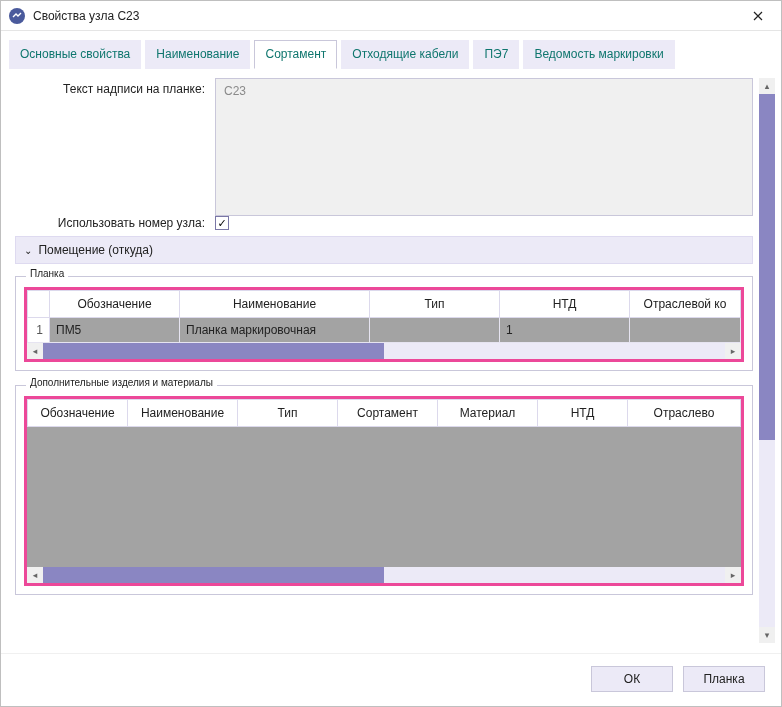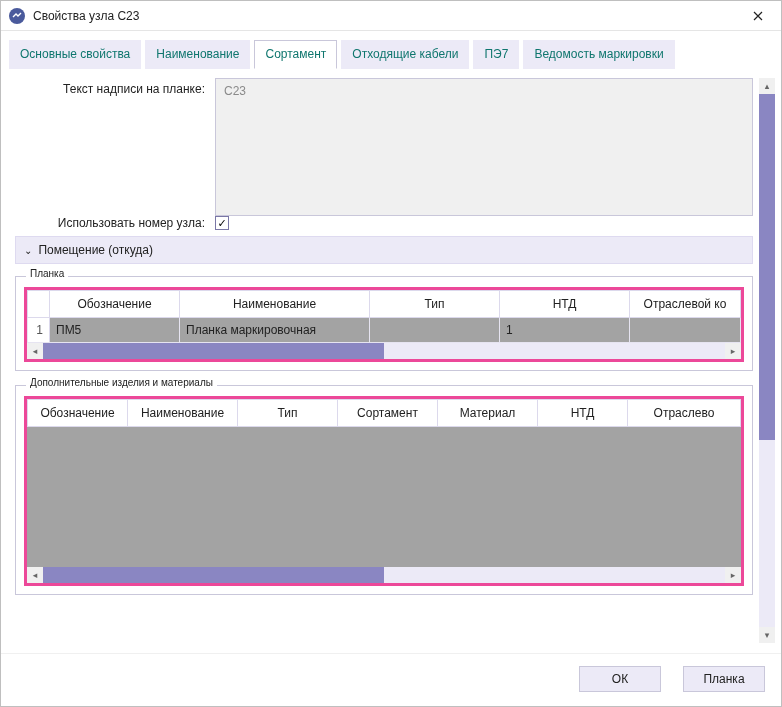--- a/index.html
+++ b/index.html
@@ -226,21 +226,21 @@
   }
   .vscrollbar .track { flex: 1; position: relative; }
   .vscrollbar .thumb {
     position: absolute; left: 0; right: 0;
     background: #8a86c2;
   }
 
   .button-bar {
     display: flex;
     justify-content: flex-end;
-    gap: 22px;
+    gap: 10px;
     padding: 12px 16px 14px 16px;
     border-top: 1px solid #f0f0f0;
   }
   .btn {
     min-width: 82px;
     padding: 5px 18px;
     background: #eceaf7;
     border: 1px solid #c9c7da;
     font-size: 12px;
     text-align: center;

